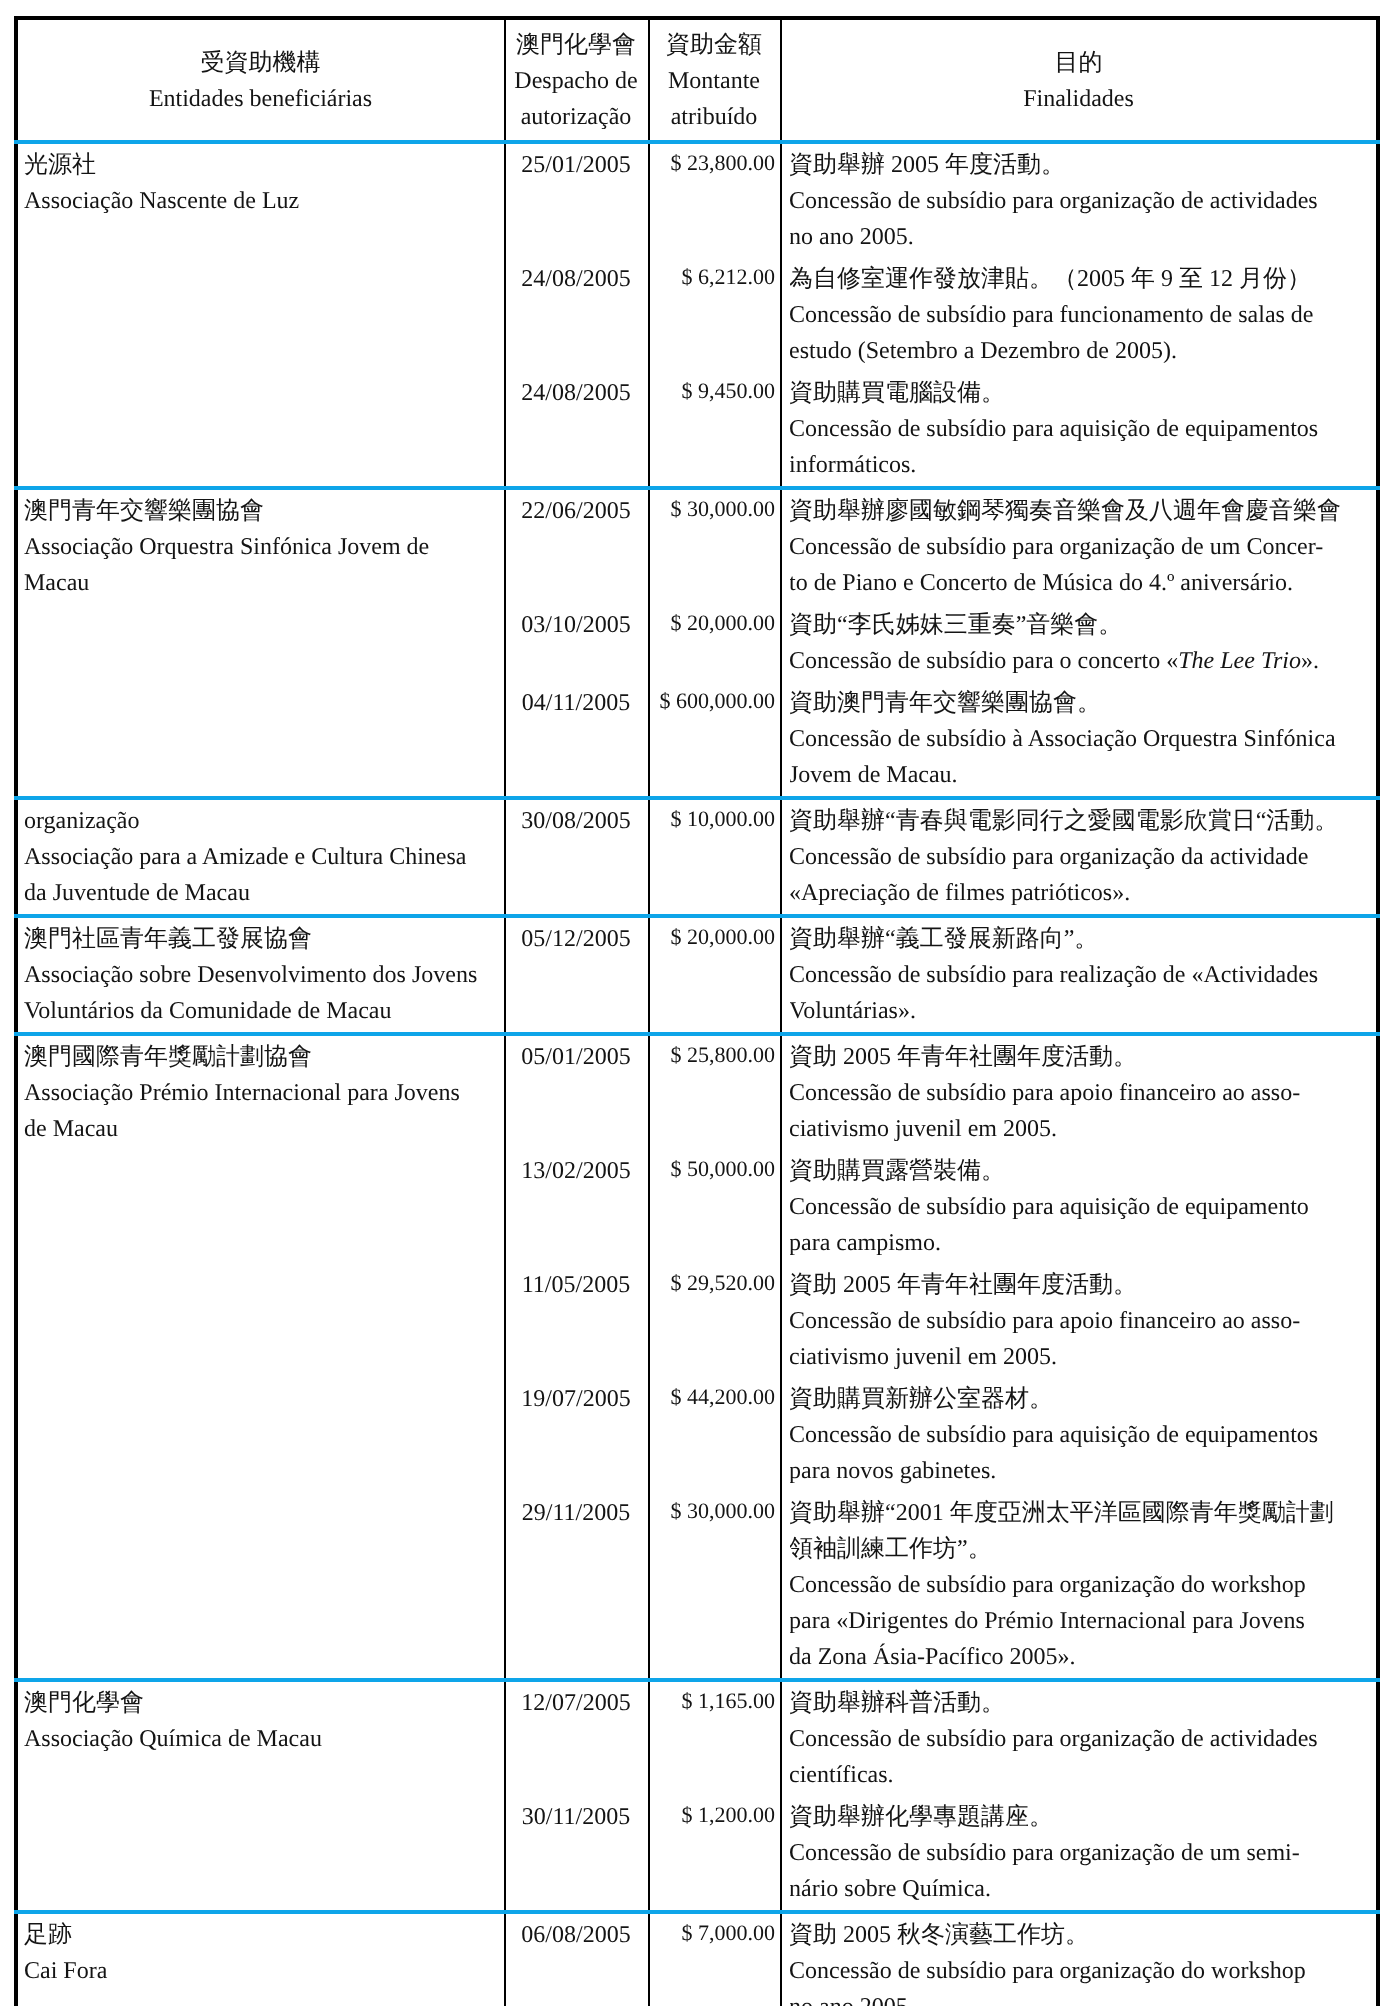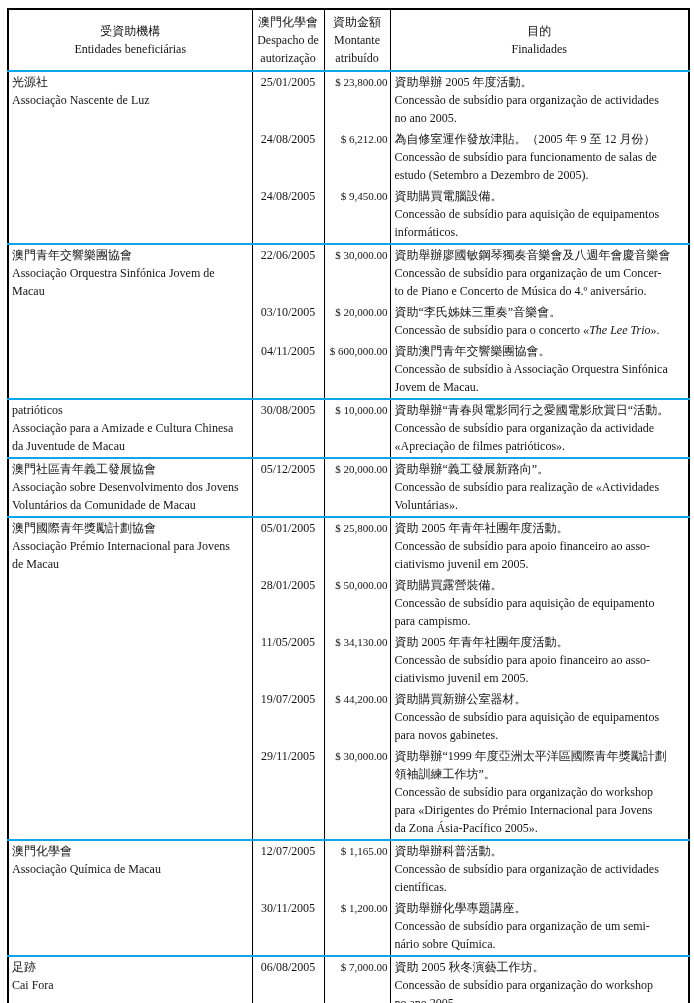--- a/index.html
+++ b/index.html
@@ -180,21 +180,21 @@
             <div class="line">$ 600,000.00</div>
           </td>
           <td class="purpose-cell">
             <div class="line">資助澳門青年交響樂團協會。</div>
             <div class="line">Concessão de subsídio à Associação Orquestra Sinfónica</div>
             <div class="line">Jovem de Macau.</div>
           </td>
         </tr>
         <tr class="entity-first">
           <td class="name-cell" rowspan="1">
-            <div class="line">patrióticos</div>
+            <div class="line">organização</div>
             <div class="line">Associação para a Amizade e Cultura Chinesa</div>
             <div class="line">da Juventude de Macau</div>
           </td>
           <td class="date-cell">
             <div class="line">30/08/2005</div>
           </td>
           <td class="amount-cell">
             <div class="line">$ 10,000.00</div>
           </td>
           <td class="purpose-cell">
@@ -234,37 +234,37 @@
             <div class="line">$ 25,800.00</div>
           </td>
           <td class="purpose-cell">
             <div class="line">資助 2005 年青年社團年度活動。</div>
             <div class="line">Concessão de subsídio para apoio financeiro ao asso-</div>
             <div class="line">ciativismo juvenil em 2005.</div>
           </td>
         </tr>
         <tr>
           <td class="date-cell">
-            <div class="line">28/01/2005</div>
+            <div class="line">13/02/2005</div>
           </td>
           <td class="amount-cell">
             <div class="line">$ 50,000.00</div>
           </td>
           <td class="purpose-cell">
             <div class="line">資助購買露營裝備。</div>
             <div class="line">Concessão de subsídio para aquisição de equipamento</div>
             <div class="line">para campismo.</div>
           </td>
         </tr>
         <tr>
           <td class="date-cell">
             <div class="line">11/05/2005</div>
           </td>
           <td class="amount-cell">
-            <div class="line">$ 34,130.00</div>
+            <div class="line">$ 29,520.00</div>
           </td>
           <td class="purpose-cell">
             <div class="line">資助 2005 年青年社團年度活動。</div>
             <div class="line">Concessão de subsídio para apoio financeiro ao asso-</div>
             <div class="line">ciativismo juvenil em 2005.</div>
           </td>
         </tr>
         <tr>
           <td class="date-cell">
             <div class="line">19/07/2005</div>
@@ -279,21 +279,21 @@
           </td>
         </tr>
         <tr>
           <td class="date-cell">
             <div class="line">29/11/2005</div>
           </td>
           <td class="amount-cell">
             <div class="line">$ 30,000.00</div>
           </td>
           <td class="purpose-cell">
-            <div class="line">資助舉辦“1999 年度亞洲太平洋區國際青年獎勵計劃</div>
+            <div class="line">資助舉辦“2001 年度亞洲太平洋區國際青年獎勵計劃</div>
             <div class="line">領袖訓練工作坊”。</div>
             <div class="line">Concessão de subsídio para organização do workshop</div>
             <div class="line">para «Dirigentes do Prémio Internacional para Jovens</div>
             <div class="line">da Zona Ásia-Pacífico 2005».</div>
           </td>
         </tr>
         <tr class="entity-first">
           <td class="name-cell" rowspan="2">
             <div class="line">澳門化學會</div>
             <div class="line">Associação Química de Macau</div>

